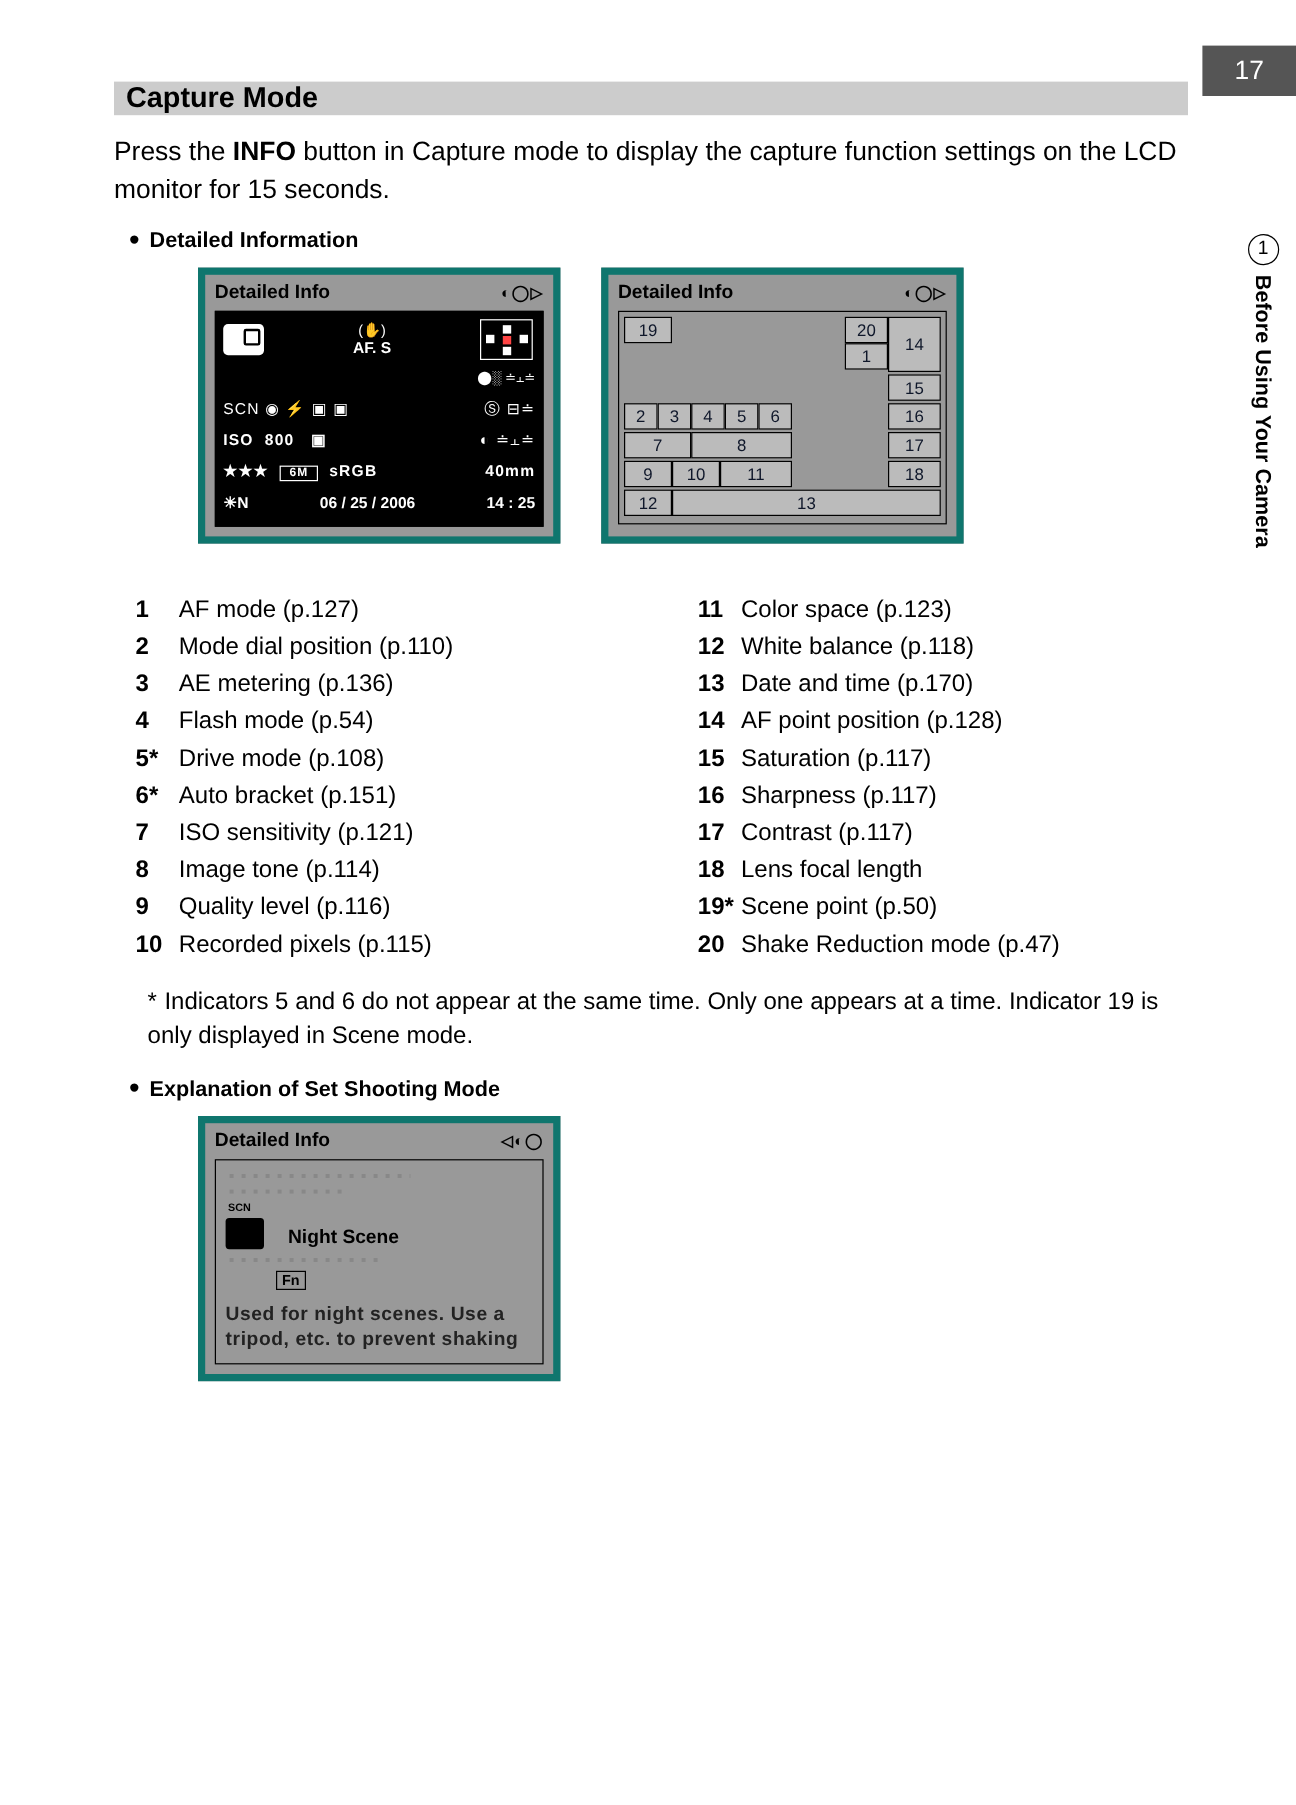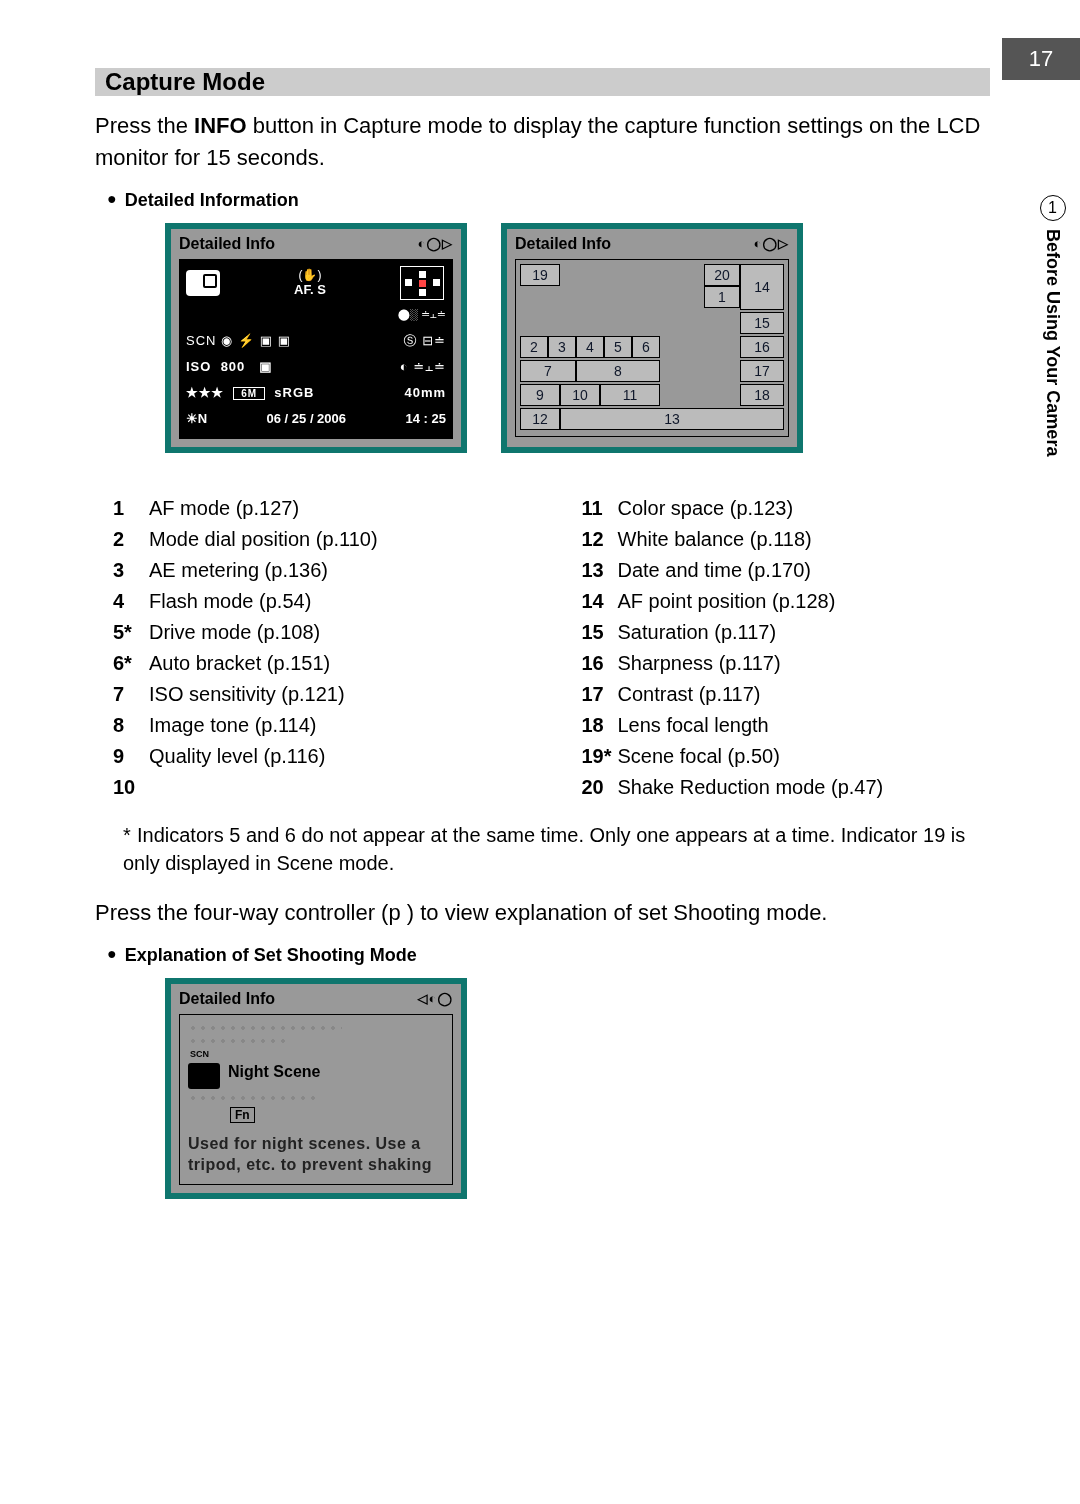--- a/index.html
+++ b/index.html
@@ -218,22 +218,22 @@
       font-size: 14px;
     }
     .dotted {
       height: 10px;
       background-image: radial-gradient(#888 28%, transparent 30%);
       background-size: 10px 10px;
       margin-bottom: 3px;
     }
     .night-row {
       display: flex;
-      align-items: flex-start;
-      gap: 8px;
+      align-items: flex-end;
+      gap: 20px;
       margin: 4px 0;
     }
     .night-icon {
       width: 32px; height: 26px;
       background: #000;
       border-radius: 3px;
       position: relative;
     }
     .night-label { font-weight: bold; font-size: 16px; }
     .fn-box {
@@ -404,20 +404,21 @@
         <div class="legend-row">
           <div class="legend-num">8</div>
           <div>Image tone (p.114)</div>
         </div>
         <div class="legend-row">
           <div class="legend-num">9</div>
           <div>Quality level (p.116)</div>
         </div>
         <div class="legend-row">
           <div class="legend-num">10</div>
+          <div>Recorded pixels (p.115)</div>
         </div>
       </div>
     <div class="legend-col" id="legend-right">
         <div class="legend-row">
           <div class="legend-num">11</div>
           <div>Color space (p.123)</div>
         </div>
         <div class="legend-row">
           <div class="legend-num">12</div>
           <div>White balance (p.118)</div>
@@ -441,32 +442,31 @@
         <div class="legend-row">
           <div class="legend-num">17</div>
           <div>Contrast (p.117)</div>
         </div>
         <div class="legend-row">
           <div class="legend-num">18</div>
           <div>Lens focal length</div>
         </div>
         <div class="legend-row">
           <div class="legend-num">19*</div>
-          <div>Scene focal (p.50)</div>
+          <div>Scene point (p.50)</div>
         </div>
         <div class="legend-row">
           <div class="legend-num">20</div>
           <div>Shake Reduction mode (p.47)</div>
         </div>
       </div>
   </div>
 
   <p class="footnote"><span class="footnote-star">*</span><span>Indicators 5 and 6 do not appear at the same time. Only one appears at a time. Indicator 19 is only displayed in Scene mode.</span></p>
 
-  <p class="body-text">Press the four-way controller (p ) to view explanation of set Shooting mode.</p>
 
   <div class="subhead">Explanation of Set Shooting Mode</div>
 
   <div class="lcd lcd3-wrap">
     <div class="lcd-title">
       <span>Detailed Info</span>
       <span class="lcd-title-icons">◁◐◯</span>
     </div>
     <div class="lcd3-body">
       <div class="dotted" style="width:60%;"></div>

